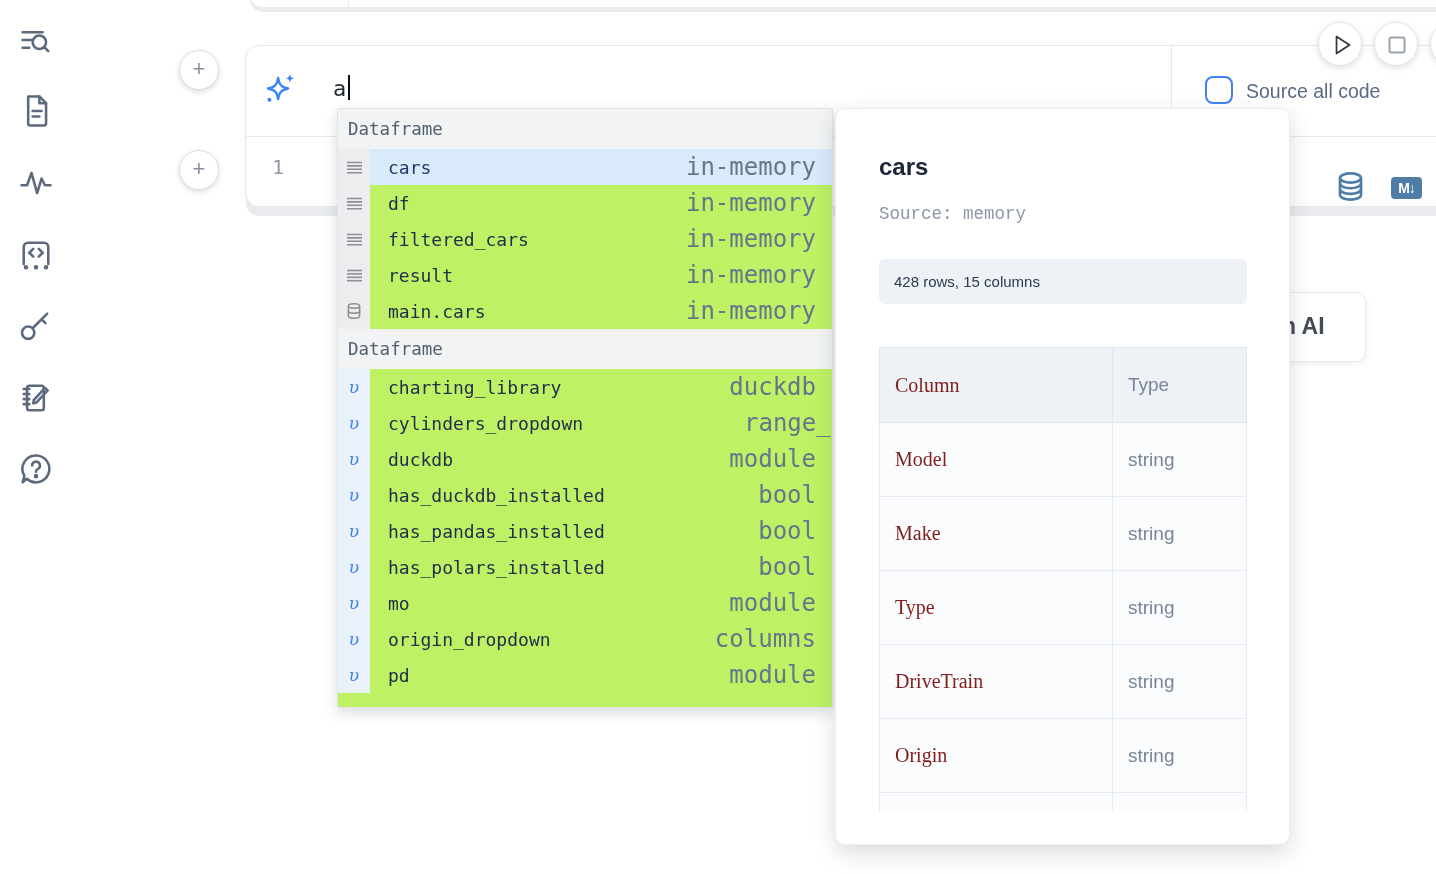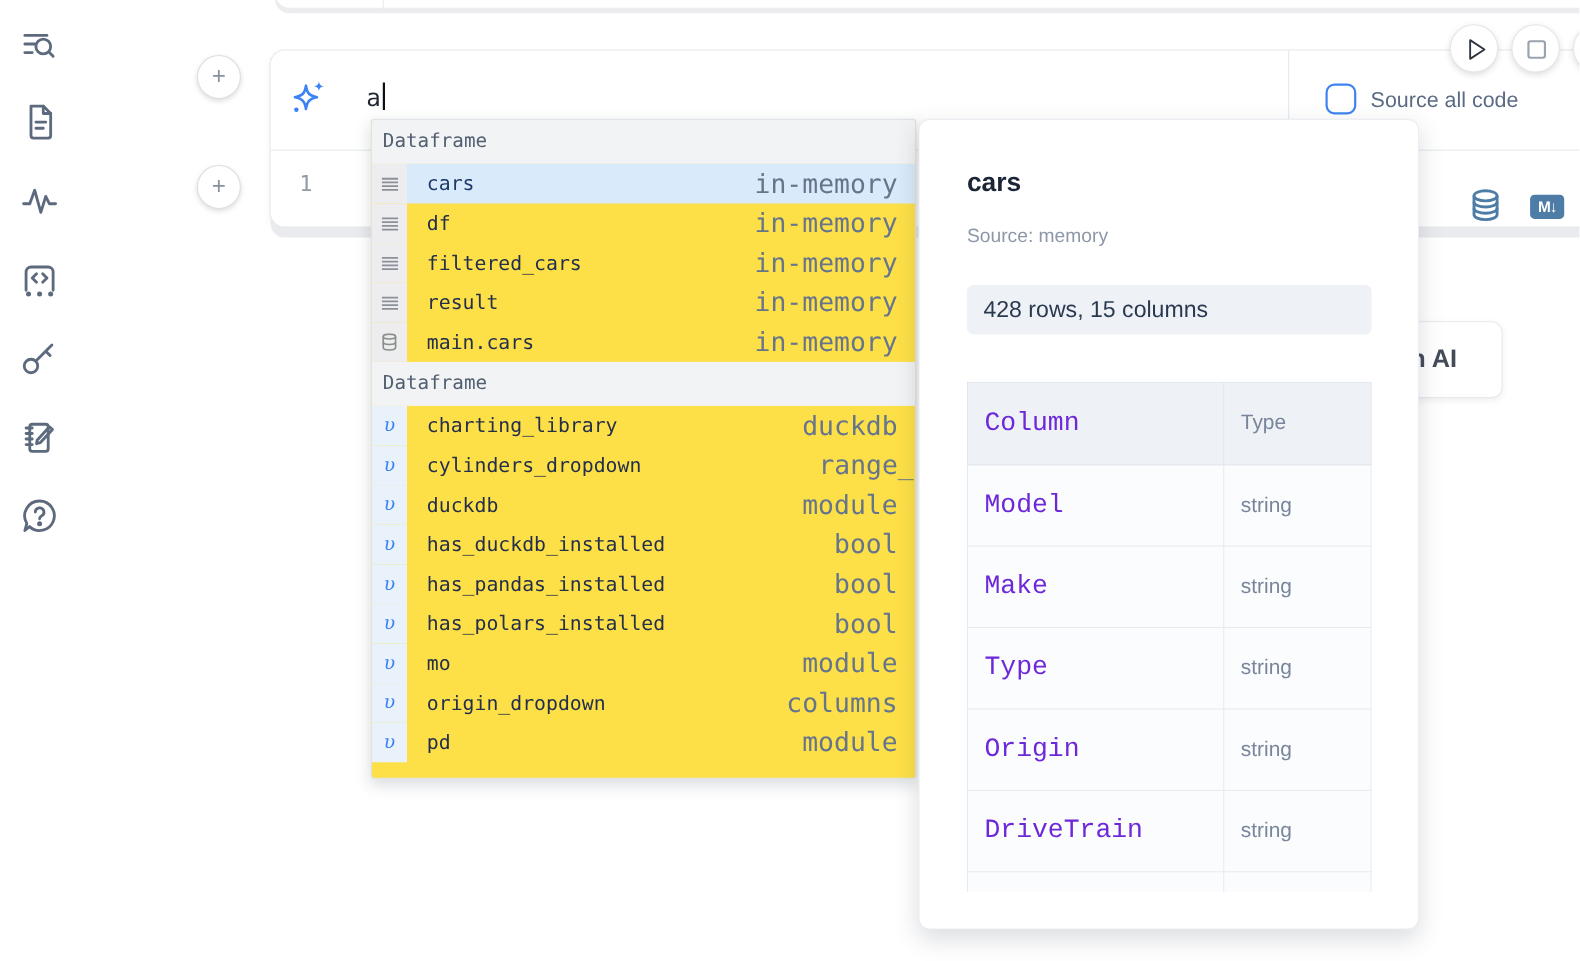--- a/index.html
+++ b/index.html
@@ -52,21 +52,21 @@
   .run-circle svg { position:absolute; left:0; top:0; width:44px; height:44px; fill:none; stroke-linejoin:round; }
 
   
   .ai-frag-btn { position:absolute; left:1246px; top:292px; width:120px; height:70px; background:#fff;
     border:1px solid #e8eaed; border-radius:10px; box-shadow:0 2px 6px rgba(60,64,70,.08);
     z-index:2; cursor:pointer; }
   .ai-frag-btn span { position:absolute; left:35px; top:20px; font-weight:bold; font-size:23px; color:#434b59; white-space:nowrap; }
 
   
   .autocomplete { position:absolute; left:337px; top:108px; width:496px; height:600px;
-    background:#fde047; border:1px solid #e0e3e7; border-radius:3px; overflow:hidden;
+    background:#bef264; border:1px solid #e0e3e7; border-radius:3px; overflow:hidden;
     box-shadow:0 5px 14px rgba(50,60,75,.18); z-index:3;
     font-family:"DejaVu Sans Mono", monospace; }
   .ac-header { height:40px; line-height:40px; background:#f1f3f4; color:#525f70;
     font-size:17.5px; padding-left:10px; }
   .ac-item { display:flex; align-items:stretch; height:36px; cursor:pointer; }
   .ac-icon { width:32px; flex:0 0 32px; display:flex; align-items:center; justify-content:center; }
   .ac-icon.kind-data { background:#ededef; }
   .ac-icon.kind-var { background:#e9f1fb; }
   .ac-body { flex:1; display:flex; align-items:center; overflow:hidden; }
   .ac-item.selected .ac-body { background:#d9eafb; }
@@ -74,29 +74,29 @@
   .ac-item.selected .ac-name { color:#1d3a66; }
   .ac-type { margin-left:auto; padding-right:16px; font-size:24px; color:#66758c; white-space:nowrap; }
   .ac-type.clip { max-width:104px; overflow:hidden; margin-right:-16px; padding-right:0; }
   .var-glyph { font-family:"DejaVu Serif", serif; font-style:italic; color:#3b82f6; font-size:17px; }
   .df-glyph svg, .tbl-glyph svg { display:block; }
 
   
   .popover { position:absolute; left:835px; top:108px; width:455px; height:737px; background:#fff;
     border:1px solid #eceef1; border-radius:10px; box-shadow:0 8px 22px rgba(50,60,75,.18); z-index:4; }
   .pv-title { position:absolute; left:43px; top:44px; font-size:24px; font-weight:bold; color:#1a2536; }
-  .pv-source { position:absolute; left:43px; top:95px; font-size:17.5px; color:#8d97a7; }
+  .pv-source { position:absolute; left:43px; top:95px; font-size:17.5px; color:#8d97a7;font-family:Liberation Mono, monospace; }
   .pv-stats { position:absolute; left:43px; top:150px; width:368px; height:45px; background:#eef2f6;
-    border-radius:6px; font-size:21px; color:#2b3950; line-height:45px; padding-left:15px; }
+    border-radius:6px; font-size:15px; color:#2b3950; line-height:45px; padding-left:15px; }
   .pv-tablewrap { position:absolute; left:43px; top:238px; width:368px; height:464px; overflow:hidden; }
   .pv-table { width:100%; border-collapse:collapse; }
   .pv-table th { height:75px; background:#eef2f7; font-size:20px; font-weight:normal; color:#1f2937;
     text-align:left; padding-left:15px; border:1px solid #dfe5ec; }
   .pv-table td { height:74px; background:#fbfcfd; border:1px solid #e7ebf0; padding-left:15px; }
-  .pv-table .col-name { width:233px; font-family:Liberation Mono, monospace; font-size:24px; color:#6d28d9; }
+  .pv-table .col-name { width:233px; font-family:Liberation Serif, serif; font-size:20px; color:#7f1d1d; }
   .pv-table .col-type { font-size:19px; color:#78859a; }
 </style>
 </head>
 <body>
 
 <div class="screen">
 
   <div class="sidebar">
     <div class="side-icon" style="top:21px">
       <svg viewBox="0 0 34 34">
@@ -413,28 +413,28 @@
             </tr>
             <tr>
               <td class="col-name">Make</td>
               <td class="col-type">string</td>
             </tr>
             <tr>
               <td class="col-name">Type</td>
               <td class="col-type">string</td>
             </tr>
             <tr>
+              <td class="col-name">DriveTrain</td>
+              <td class="col-type">string</td>
+            </tr>
+            <tr>
               <td class="col-name">Origin</td>
               <td class="col-type">string</td>
             </tr>
             <tr>
-              <td class="col-name">DriveTrain</td>
-              <td class="col-type">string</td>
-            </tr>
-            <tr>
               <td class="col-name"></td>
               <td class="col-type"></td>
             </tr>
           </tbody>
       </table>
     </div>
   </div>
 
 </div>
 

